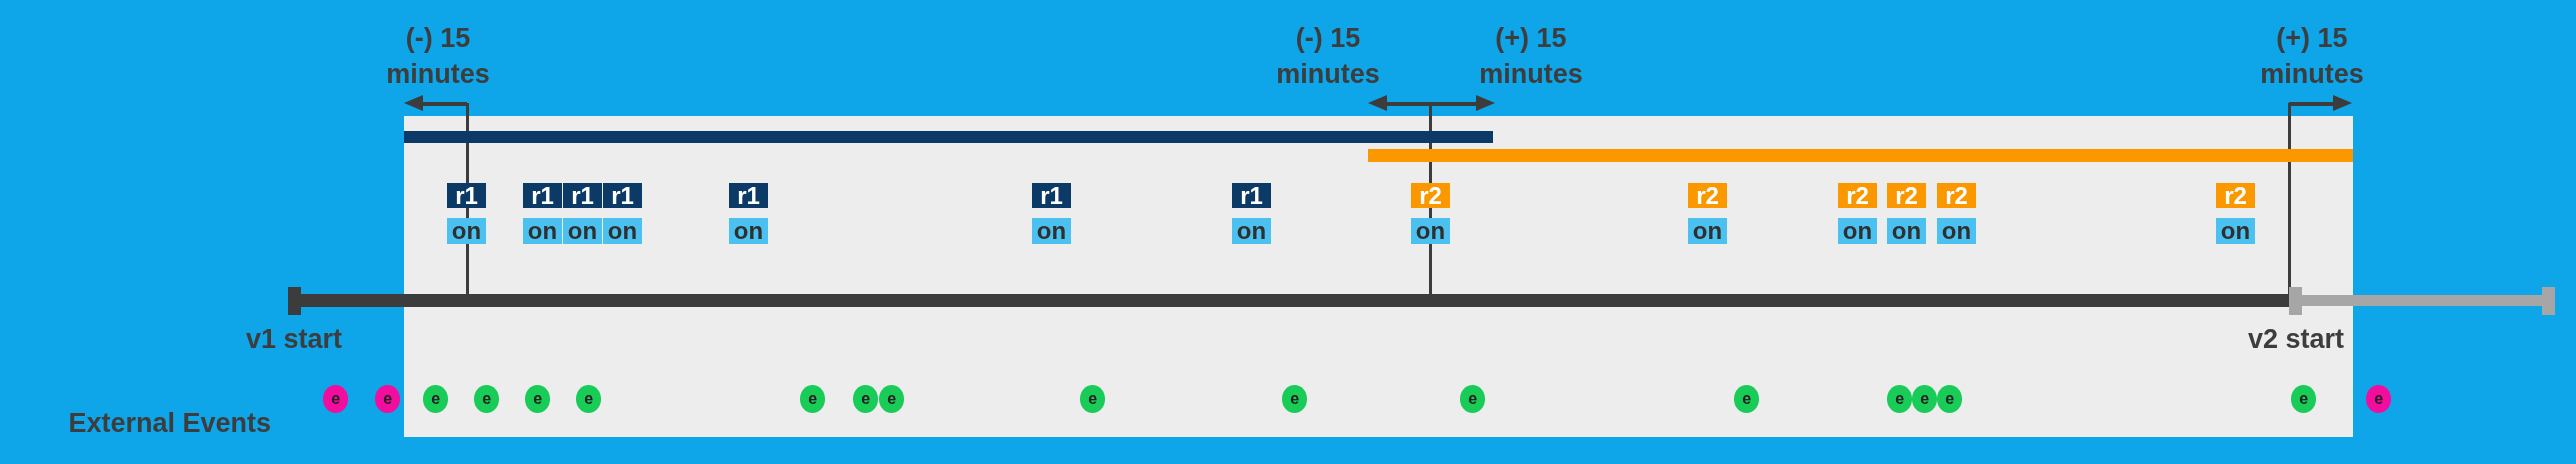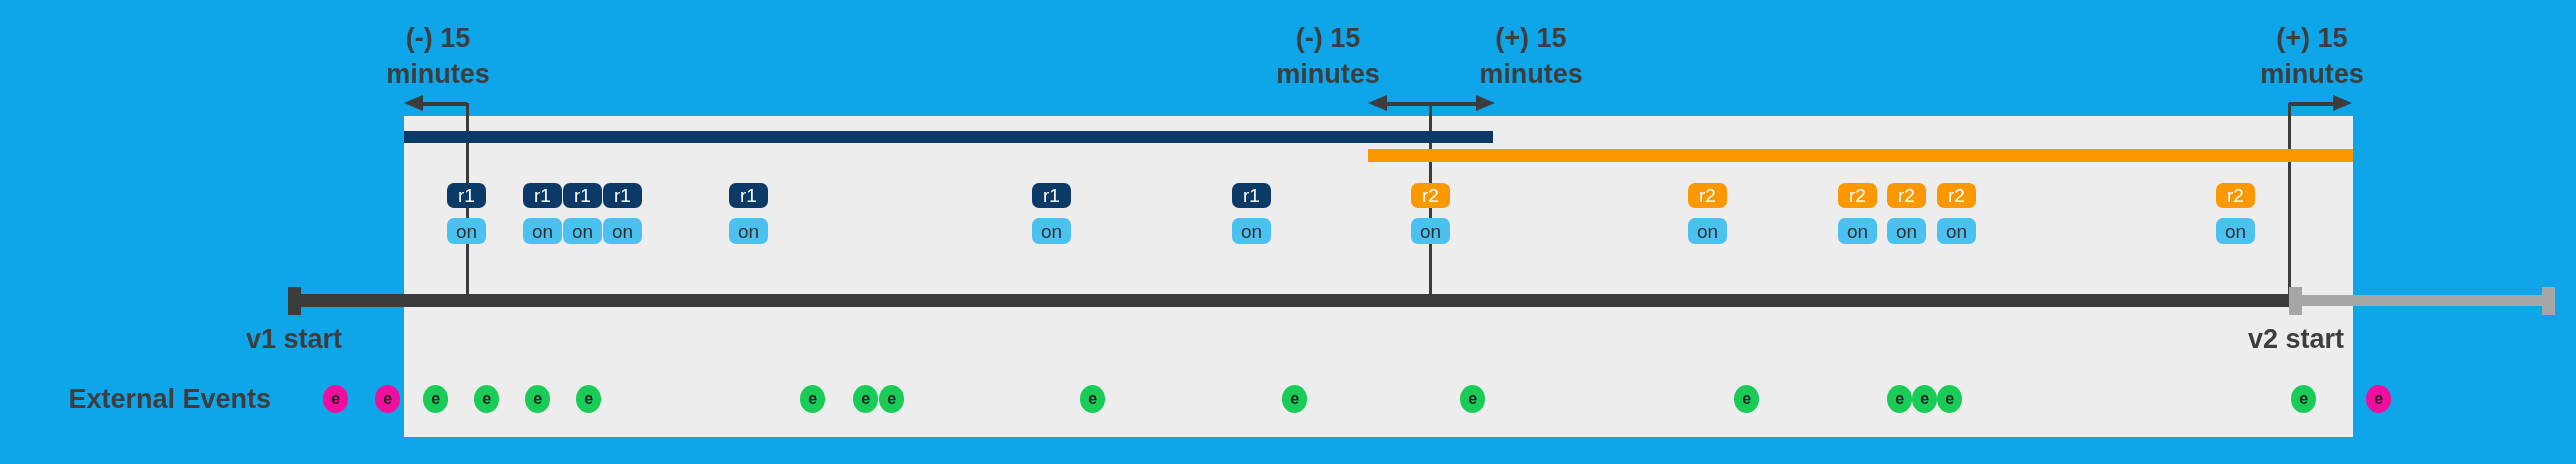--- a/index.html
+++ b/index.html
@@ -5,40 +5,40 @@
   html,body{margin:0;padding:0;background:#ffffff;}
   .canvas{
     position:relative;width:2576px;height:464px;background:#0ea5e9;
     font-family:"Liberation Sans",sans-serif;overflow:hidden;
   }
   .panel{position:absolute;}
   .gline{position:absolute;width:2.8px;}
   .hbar{position:absolute;}
   .badge{
     position:absolute;width:39px;height:25.4px;display:flex;align-items:center;
-    justify-content:center;font-size:19px;font-weight:400;border-radius:7px;
+    justify-content:center;font-size:24px;font-weight:700;border-radius:0;
     line-height:1;
   }
   .rbadge{color:#ffffff;}
   .onbadge{color:#2f2f2f;height:26px;}
   .ecirc{
     position:absolute;width:25.4px;height:28px;border-radius:50%;
     display:flex;align-items:center;justify-content:center;
     font-size:16px;font-weight:600;color:#222222;line-height:1;
   }
   .annot{
     position:absolute;top:20px;transform:translateX(-50%);text-align:center;
     font-size:27px;font-weight:600;color:#3d3d3d;line-height:36px;white-space:nowrap;
   }
   .rowlabel{
     position:absolute;left:0;width:271px;text-align:right;
     font-size:27px;font-weight:600;color:#3d3d3d;white-space:nowrap;
   }
   .rowlabel.impression{top:192px;}
-  .rowlabel.external{top:384px;}
+  .rowlabel.external{top:408px;}
   .arrowline{position:absolute;height:3.8px;}
   .ahead{position:absolute;width:0;height:0;border-top:8.5px solid transparent;border-bottom:8.5px solid transparent;}
   .tlbar{position:absolute;}
   .tlcap{position:absolute;width:13px;height:28px;}
   .startlabel{
     position:absolute;top:324px;transform:translateX(-50%);
     font-size:27px;font-weight:600;color:#3d3d3d;white-space:nowrap;
   }
 </style>
 </head>

